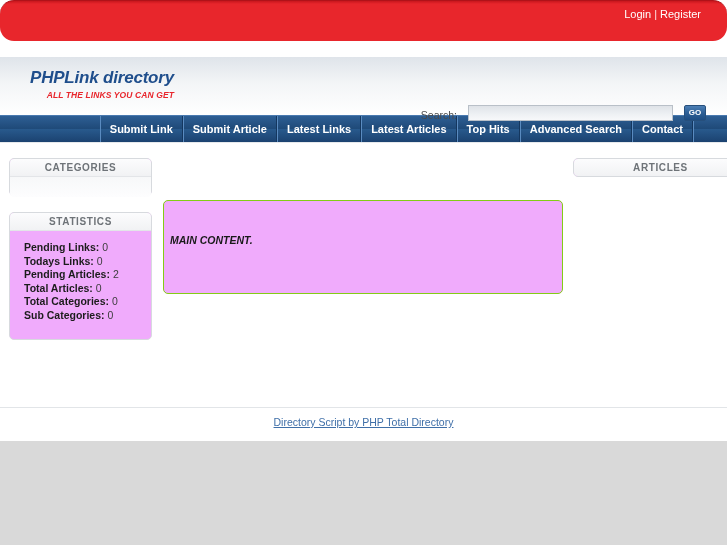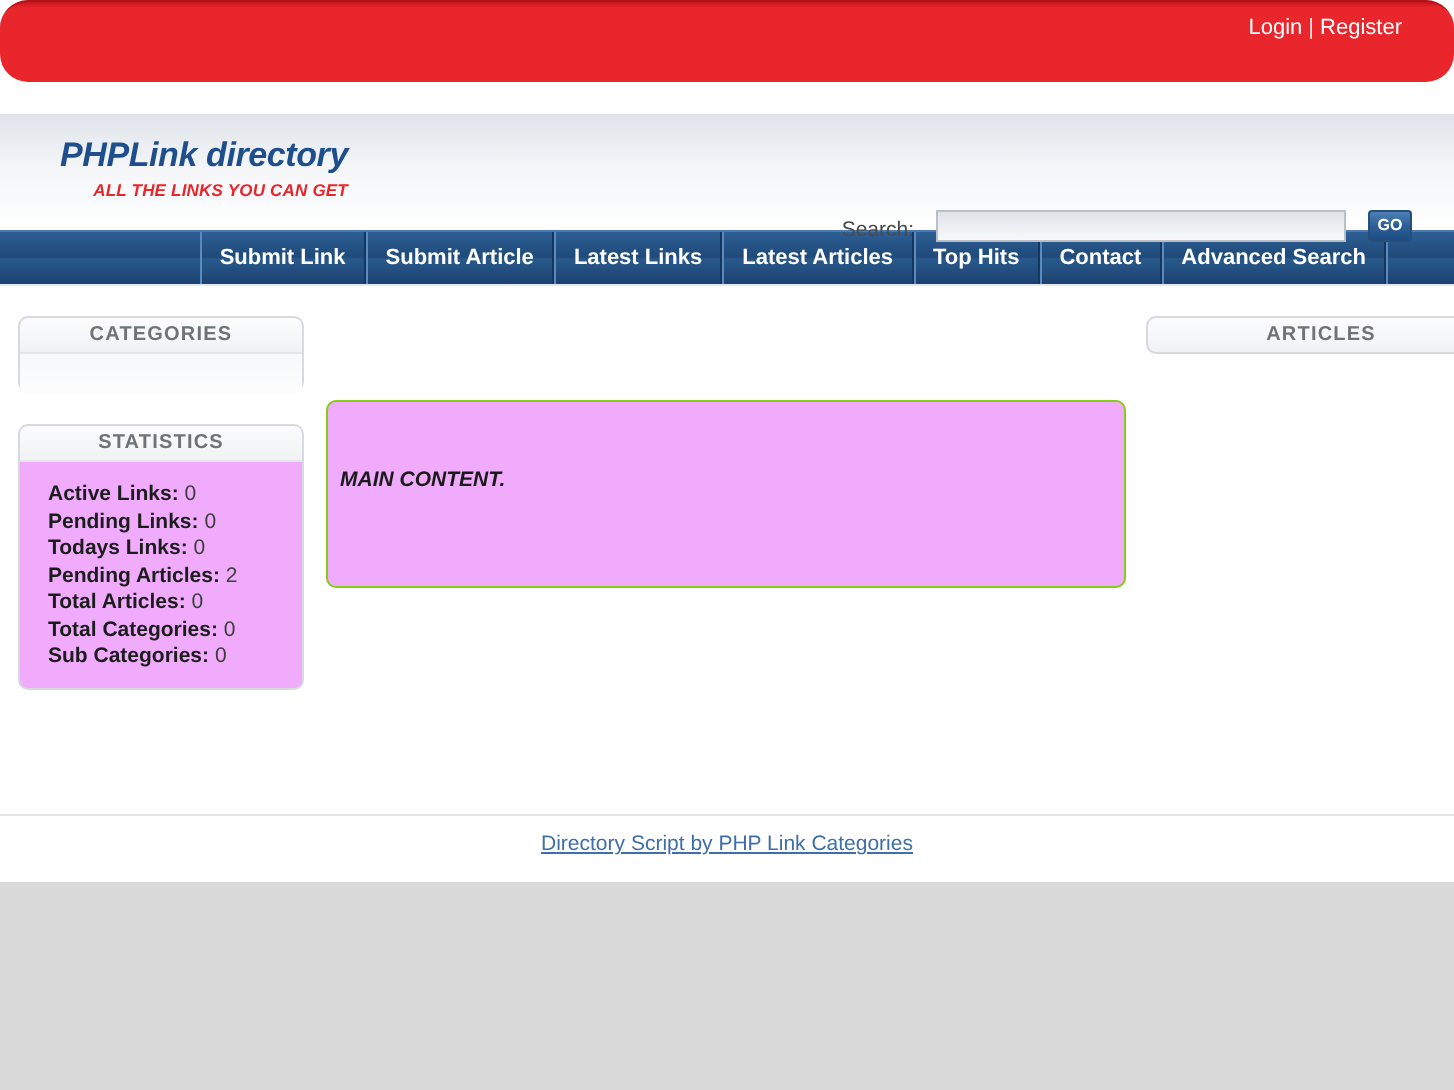--- a/index.html
+++ b/index.html
@@ -297,43 +297,39 @@
 
 </div>
 
 <div class="nav">
   <div class="nav-inner">
     <a class="nav-item" href="#">Submit Link</a>
     <a class="nav-item" href="#">Submit Article</a>
     <a class="nav-item" href="#">Latest Links</a>
     <a class="nav-item" href="#">Latest Articles</a>
     <a class="nav-item" href="#">Top Hits</a>
+    <a class="nav-item" href="#">Advanced Search</a>
     <a class="nav-item" href="#">Contact</a>
-    <a class="nav-item" href="#">Advanced Search</a>
     <div class="nav-tail"></div>
   </div>
 </div>
 
 <div class="pagewrap">
 
   <div class="col-left">
 
     <div class="panel box-categories">
       <div class="panel-head">CATEGORIES</div>
       <div class="panel-body"></div>
     </div>
 
     <div class="panel box-statistics">
       <div class="panel-head">STATISTICS</div>
       <div class="stats-list">
         <div class="stat-row">
-          <span class="stat-label">Active Links:</span>
-          <span class="stat-value">0</span>
-        </div>
-        <div class="stat-row">
           <span class="stat-label">Pending Links:</span>
           <span class="stat-value">0</span>
         </div>
         <div class="stat-row">
           <span class="stat-label">Todays Links:</span>
           <span class="stat-value">0</span>
         </div>
         <div class="stat-row">
           <span class="stat-label">Pending Articles:</span>
           <span class="stat-value">2</span>
@@ -363,16 +359,16 @@
 
   <div class="col-right">
     <div class="panel box-articles">
       <div class="panel-head">ARTICLES</div>
     </div>
   </div>
 
 </div>
 
 <div class="footer">
-  <a href="#">Directory Script by PHP Link Categories</a>
+  <a href="#">Directory Script by PHP Total Directory</a>
 </div>
 
 <div class="bottom-gray"></div>
 
 </body></html>

